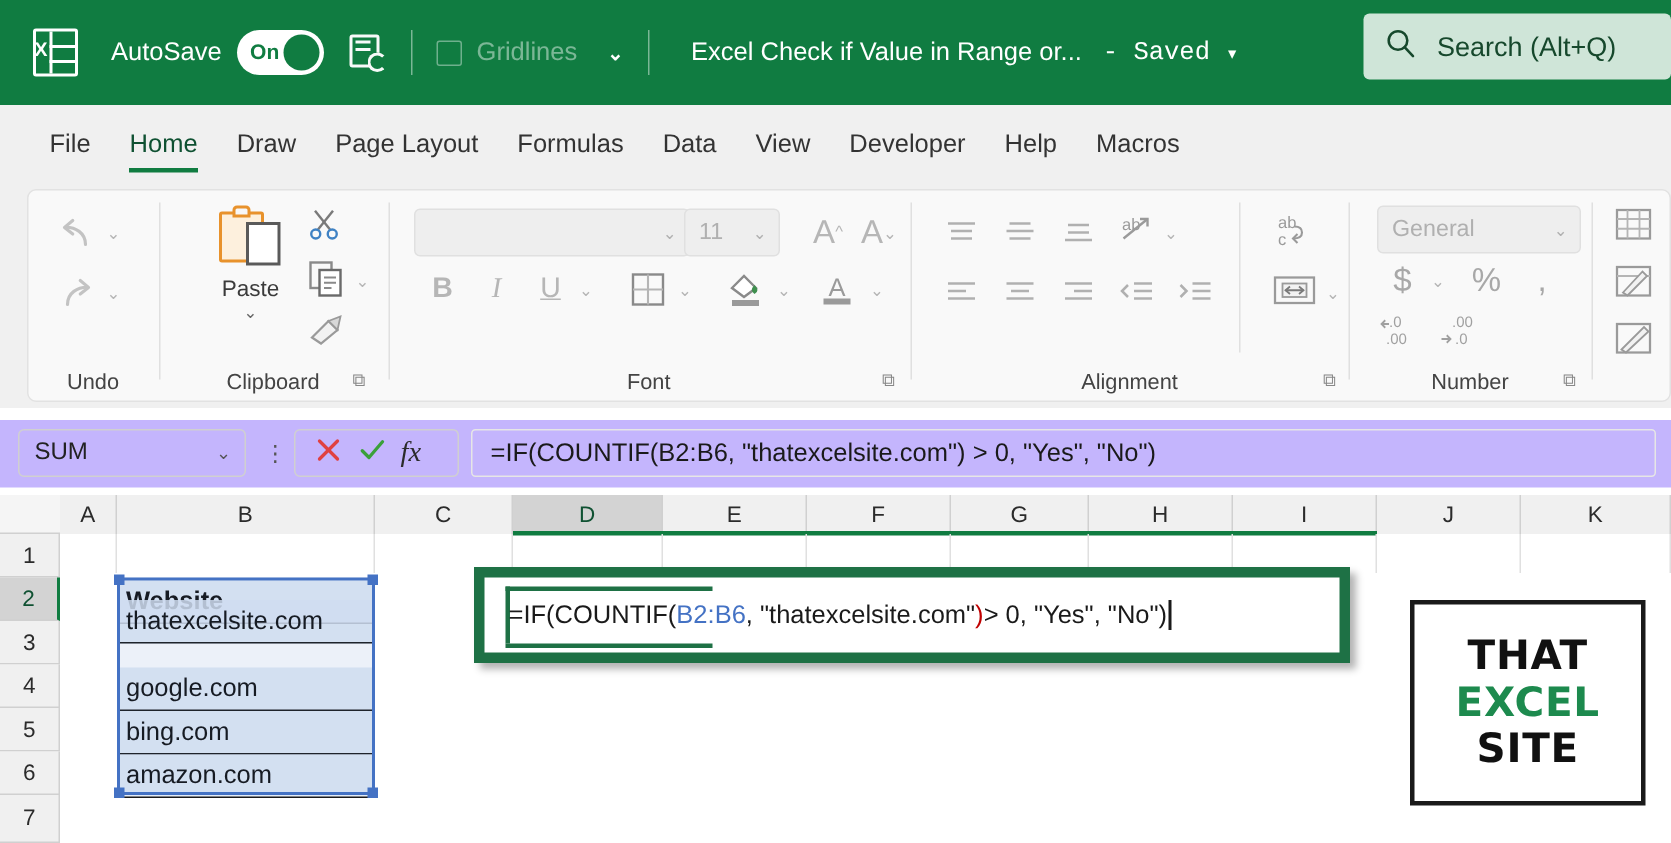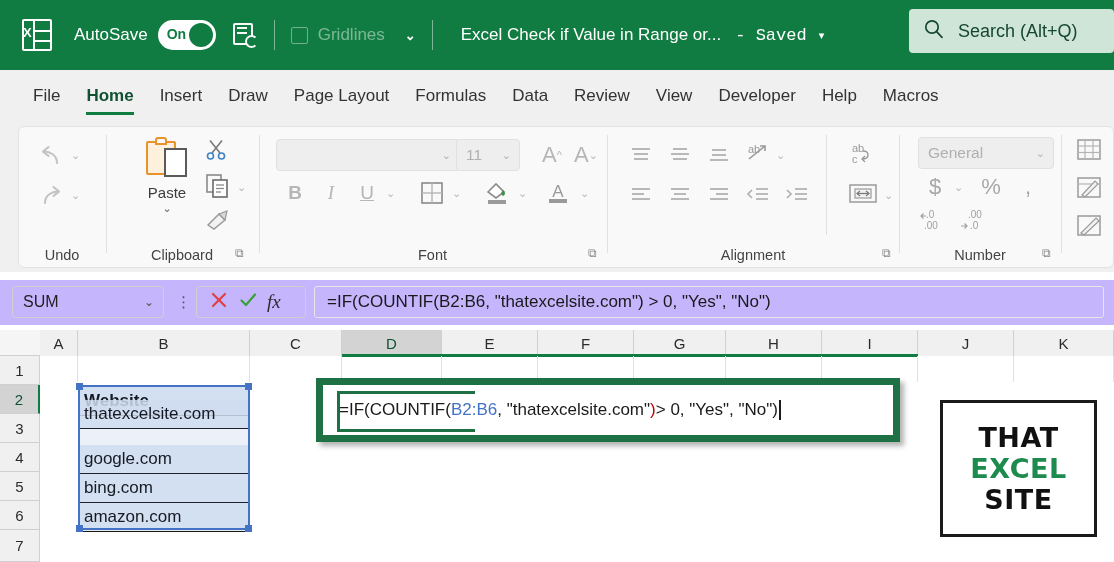--- a/index.html
+++ b/index.html
@@ -123,21 +123,21 @@
     background: #f0f0f0;
     display: flex; align-items: center;
   }
   .rtab {
     font-size: 17px; color: #333333;
     padding: 0 13px; height: 52px;
     display: flex; align-items: center; position: relative;
     white-space: nowrap;
   }
   .rtab:first-child { margin-left: 20px; }
-  .rtab.active { color: #0f5132; font-weight: bold; }
+  .rtab.active { color: #0f5132; font-weight: normal; }
   .rtab.active::after {
     content: ""; position: absolute; left: 13px; right: 13px;
     bottom: 7px; height: 2.6px; background: #107c41;
   }
 
   
   .ribbon {
     position: absolute; top: 122px; left: 0;
     width: 1114px; height: 150px;
     background: #f0f0f0;
@@ -382,26 +382,24 @@
         <line x1="13.4" y1="13.4" x2="19" y2="19.4" stroke="#16482c" stroke-width="1.7" stroke-linecap="round"></line>
       </svg>
     </span>
     <span class="search-ph">Search (Alt+Q)</span>
   </div>
 </div>
 
 <div class="ribbon-tabs">
   <div class="rtab">File</div>
   <div class="rtab active">Home</div>
-  <div class="rtab">Insert</div>
   <div class="rtab">Draw</div>
   <div class="rtab">Page Layout</div>
   <div class="rtab">Formulas</div>
   <div class="rtab">Data</div>
-  <div class="rtab">Review</div>
   <div class="rtab">View</div>
   <div class="rtab">Developer</div>
   <div class="rtab">Help</div>
   <div class="rtab">Macros</div>
 </div>
 
 <div class="ribbon">
   <div class="ribbon-card">
 
     <div class="grp" style="left:0px;width:86px;">

